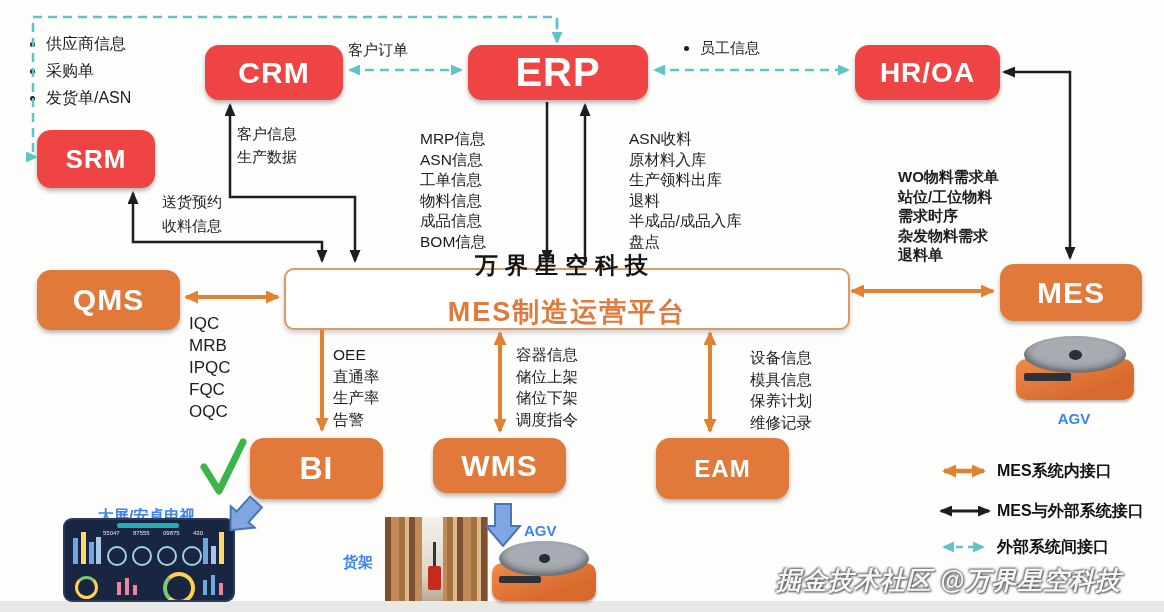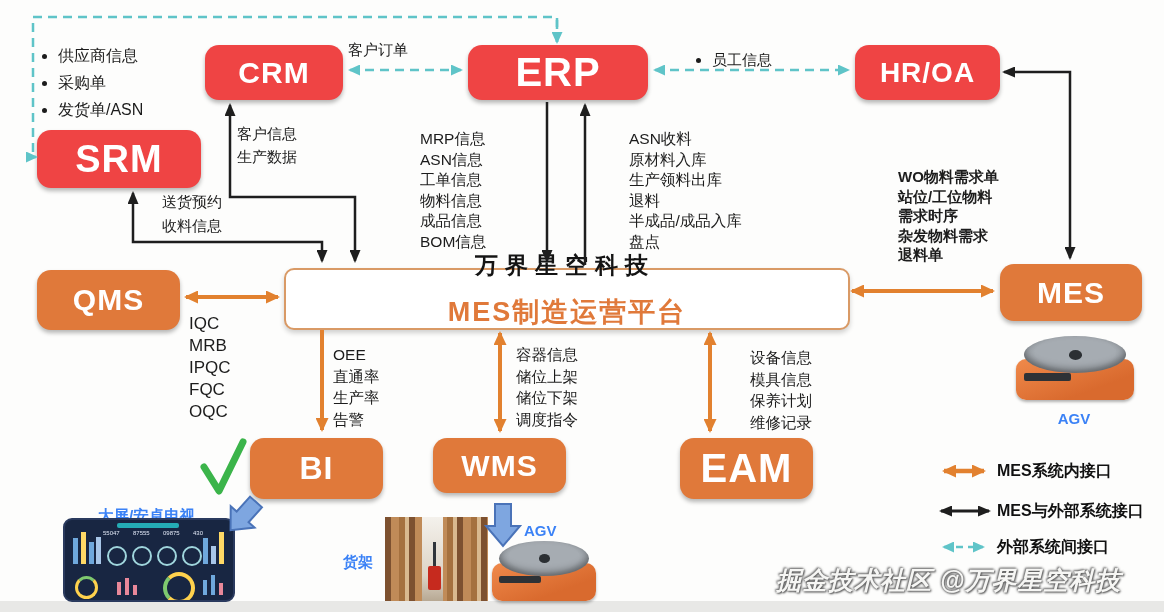--- a/index.html
+++ b/index.html
@@ -11,21 +11,21 @@
   .teal{background:#ef4444;}
   .orange{background:#e0793a;}
   .platform{position:absolute;left:284px;top:268px;width:562px;height:58px;background:#fff;
             border:2px solid #d99a66;border-radius:10px;box-shadow:0 3px 5px rgba(0,0,0,.18);z-index:2;}
   .platform-title{position:absolute;left:0;right:0;top:24px;text-align:center;color:#e0793a;
                   font-size:27px;font-weight:bold;letter-spacing:2px;}
   .brand{position:absolute;left:284px;top:250px;width:562px;text-align:center;z-index:3;
          font-family:"DejaVu Serif","Liberation Serif",serif;font-weight:bold;font-size:23px;
          letter-spacing:7px;color:#141414;}
   .lbl{position:absolute;font-size:15px;color:#1c1c1c;line-height:20px;white-space:pre-line;z-index:2;}
-  .bullets{position:absolute;margin:12px;padding-left:28px;color:#1c1c1c;z-index:2;}
+  .bullets{position:absolute;margin:0;padding-left:28px;color:#1c1c1c;z-index:2;}
   .bullets li{list-style:disc;}
   svg.overlay{position:absolute;left:0;top:0;z-index:5;pointer-events:none;}
   .watermark{position:absolute;left:776px;top:564px;font-size:25px;font-weight:bold;z-index:8;
              color:#f6f6f4;letter-spacing:1px;
              text-shadow:1px 1px 2px #5a5a5a,-1px -1px 2px #777,0 0 3px #666;font-style:italic;}
   
   .dash{position:absolute;left:63px;top:518px;width:168px;height:80px;background:#182642;
         border:2px solid #2a3a5e;border-radius:9px;z-index:2;overflow:hidden;}
   .d{position:absolute;}
   .dash .stat{position:absolute;font-size:6px;color:#dfe6f5;letter-spacing:0;}
@@ -52,26 +52,26 @@
 </head>
 <body>
 
 <div id="canvas">
 
   <div class="bottom-strip"></div>
 
   <div class="node teal" style="left:205px;top:45px;width:138px;height:55px;font-size:30px;">CRM</div>
   <div class="node teal" style="left:468px;top:45px;width:180px;height:55px;font-size:40px;">ERP</div>
   <div class="node teal" style="left:855px;top:45px;width:145px;height:55px;font-size:28px;">HR/OA</div>
-  <div class="node teal" style="left:37px;top:130px;width:164px;height:58px;font-size:38px;">SRM</div>
+  <div class="node teal" style="left:37px;top:130px;width:118px;height:58px;font-size:26px;">SRM</div>
   <div class="node orange" style="left:37px;top:270px;width:143px;height:60px;font-size:30px;">QMS</div>
   <div class="node orange" style="left:250px;top:438px;width:133px;height:61px;font-size:32px;">BI</div>
   <div class="node orange" style="left:1000px;top:264px;width:142px;height:57px;font-size:30px;">MES</div>
   <div class="node orange" style="left:433px;top:438px;width:133px;height:55px;font-size:30px;">WMS</div>
-  <div class="node orange" style="left:656px;top:438px;width:133px;height:61px;font-size:40px;margin-left:24px;">EAM</div>
+  <div class="node orange" style="left:656px;top:438px;width:133px;height:61px;font-size:24px;">EAM</div>
 
   <div class="platform">
     <div class="platform-title">MES制造运营平台</div>
   </div>
   <div class="brand">万界星空科技</div>
 
   <ul class="bullets" style="left:18px;top:30px;font-size:16px;line-height:27px;">
     <li>供应商信息</li>
     <li>采购单</li>
     <li>发货单/ASN</li>

